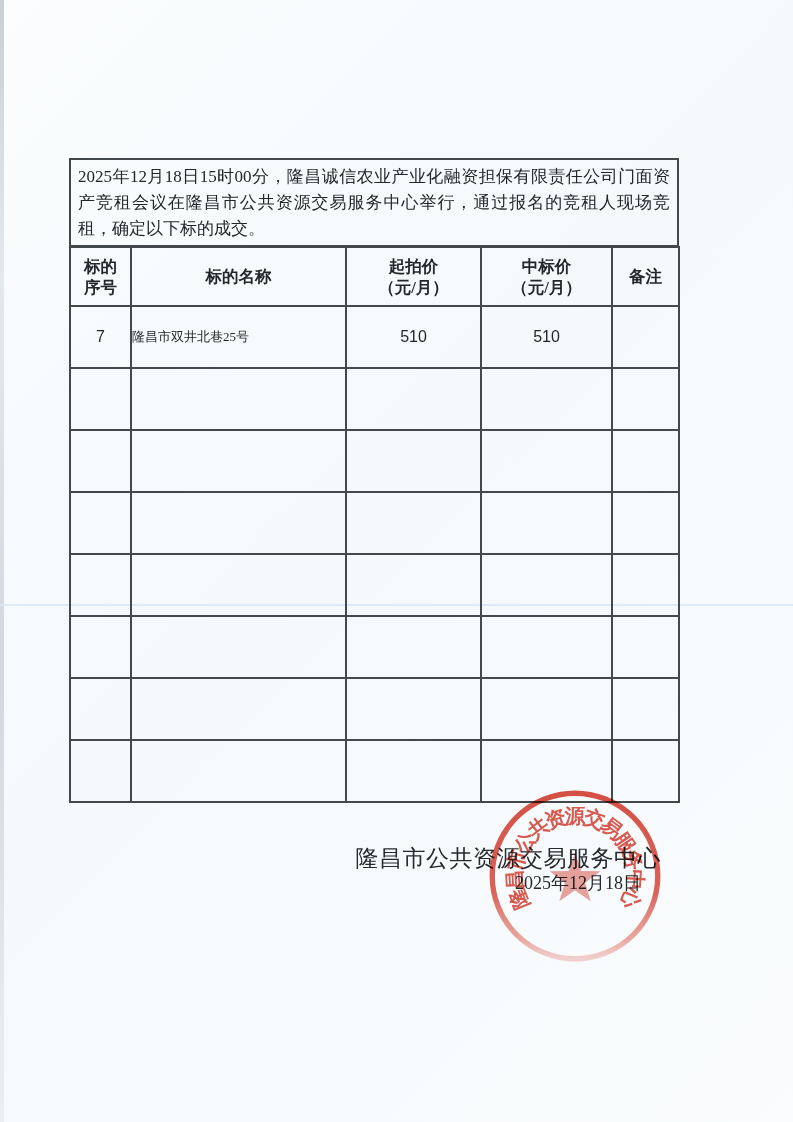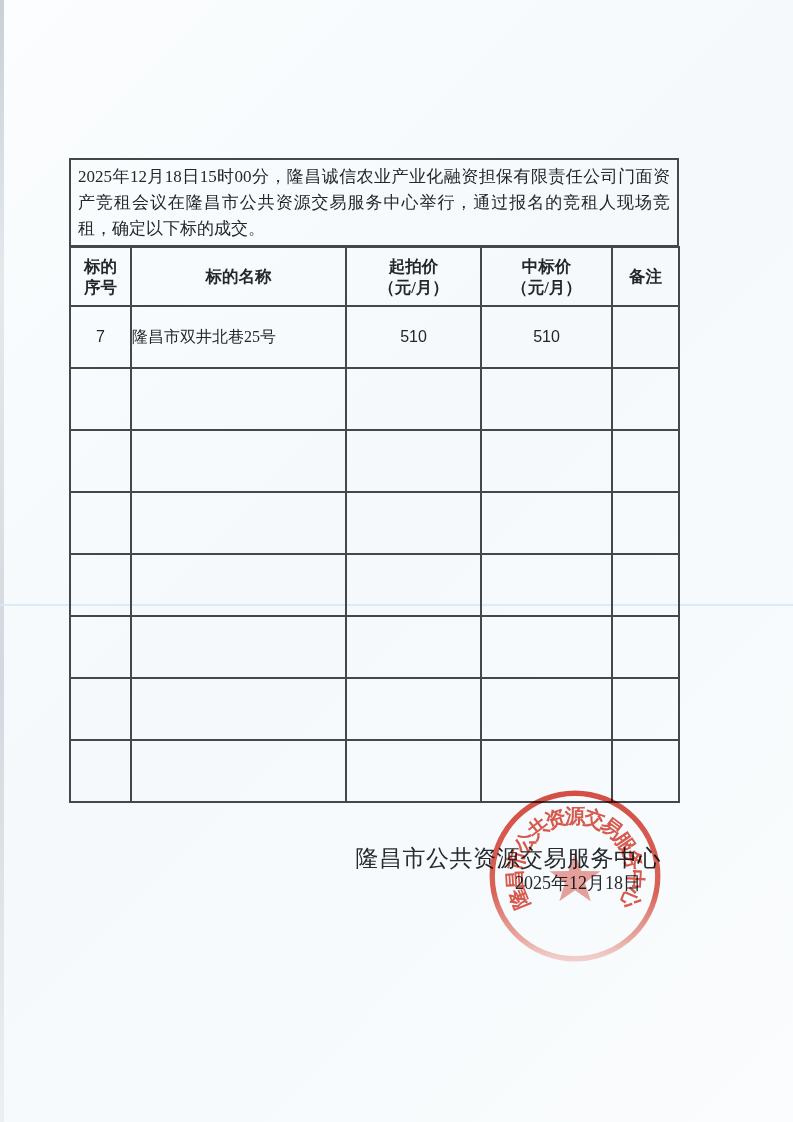--- a/index.html
+++ b/index.html
@@ -53,21 +53,21 @@
   table.notice thead tr{height:59px;}
   table.notice tbody tr{height:62px;}
   th{
     font-size:16.5px;font-weight:bold;color:#23272b;
     text-align:center;vertical-align:middle;
     line-height:21px;
   }
   th .hline{display:block;}
   th .hline:empty{display:none;}
   td{
-    font-size:16px;color:#23272b;
+    font-size:13px;color:#23272b;
     text-align:center;vertical-align:middle;
   }
   td.cell-name{text-align:left;padding-left:15px;}
   td.cell-num{font-family:"Liberation Sans","DejaVu Sans",sans-serif;font-size:16px;}
   .sig-org{
     position:absolute;top:843px;right:132px;
     font-size:23px;color:#26292d;letter-spacing:.5px;
     white-space:nowrap;z-index:2;
   }
   .sig-date{

